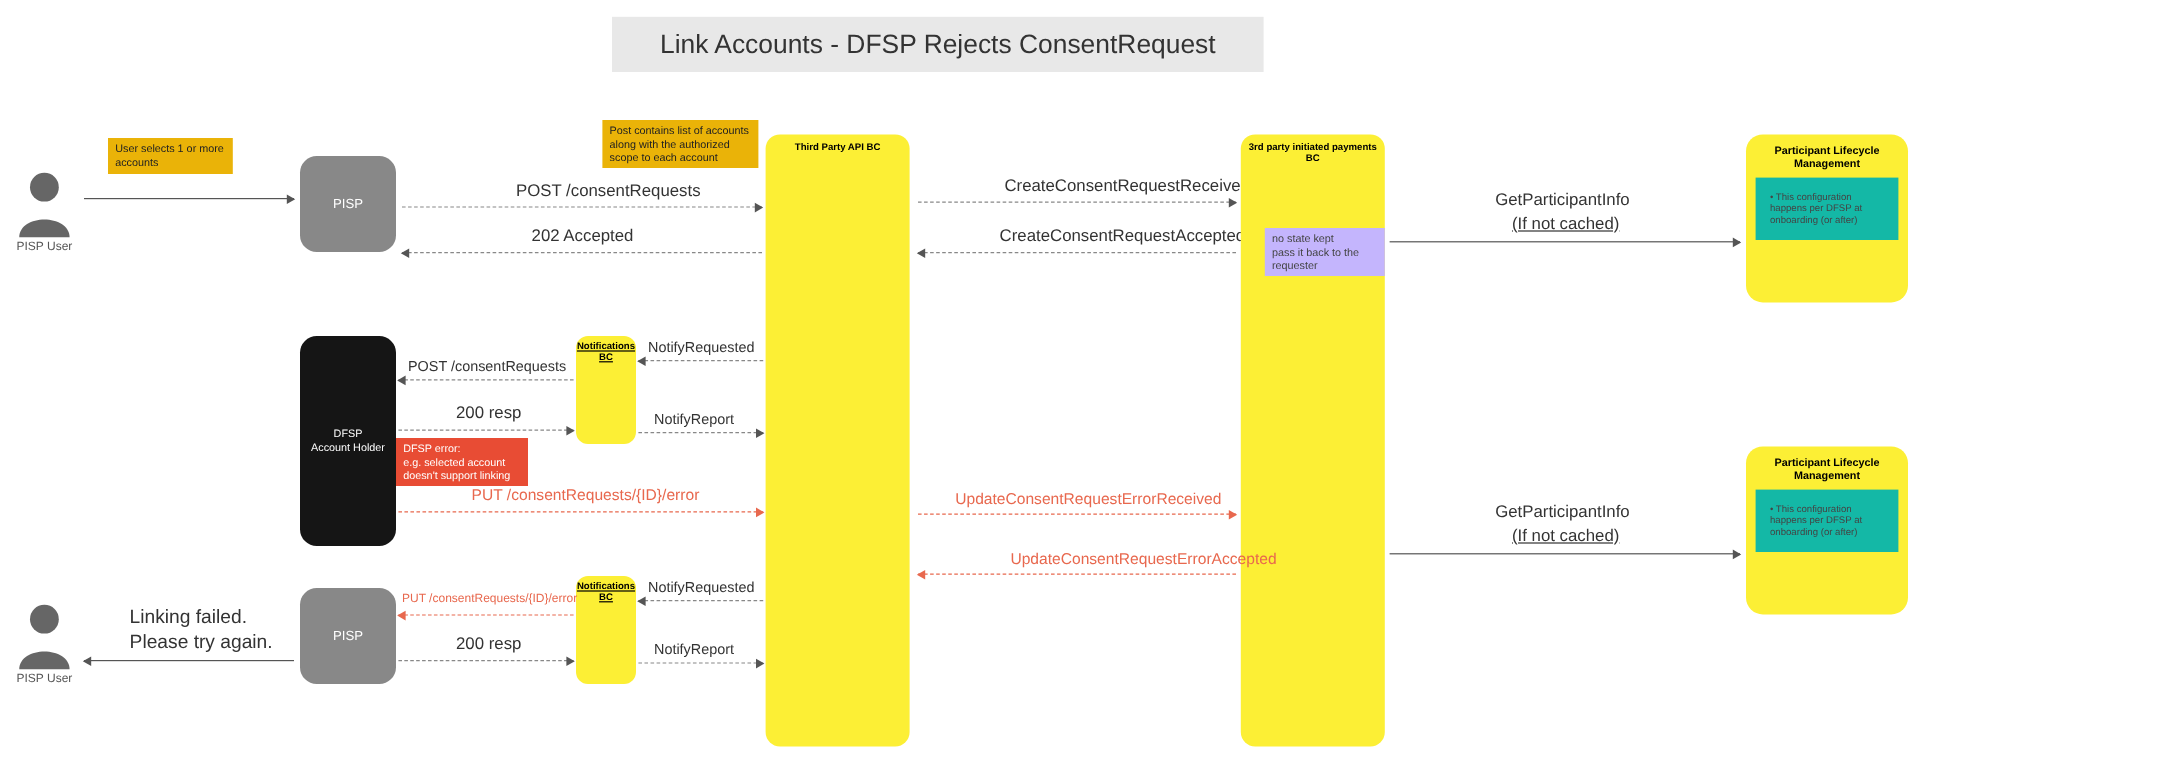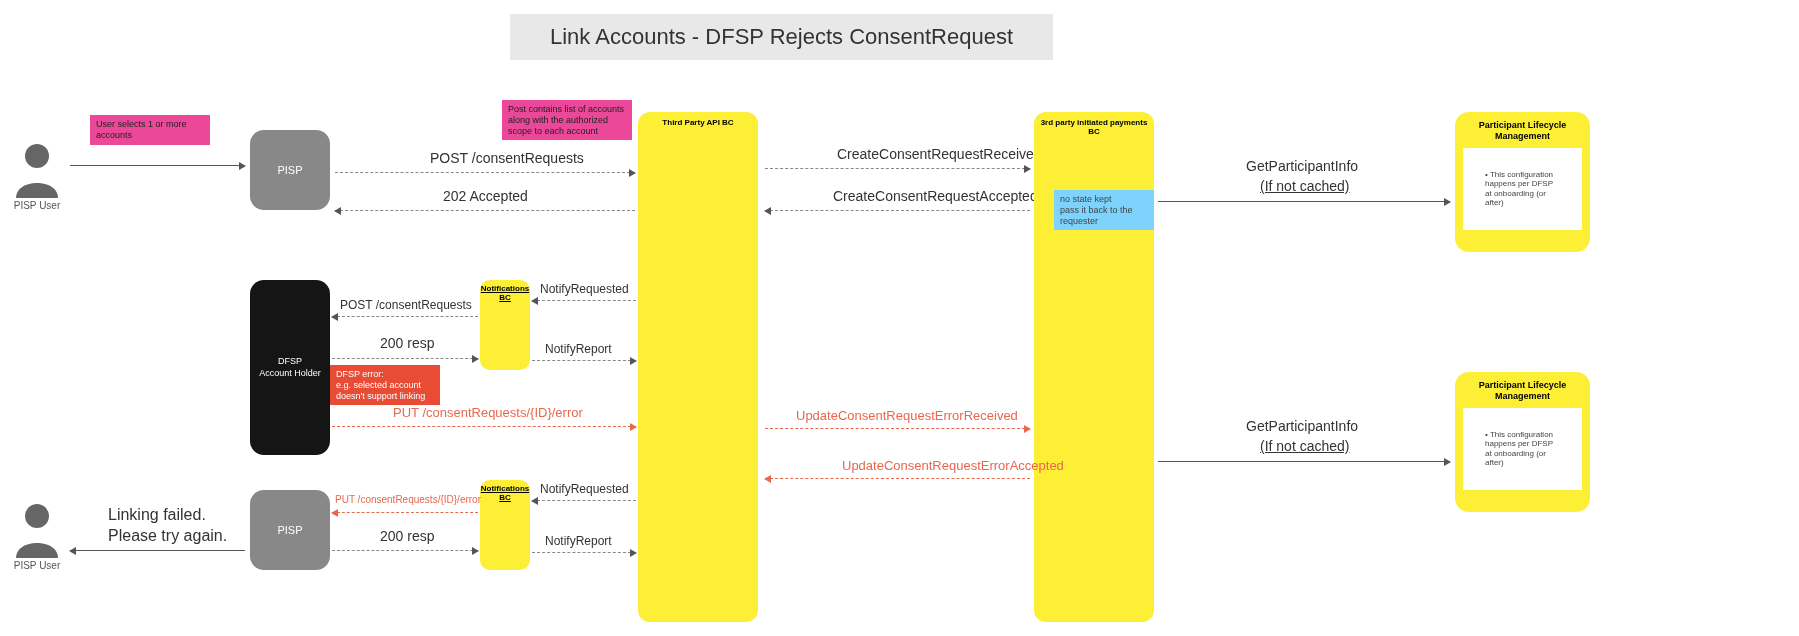--- a/index.html
+++ b/index.html
@@ -2,29 +2,29 @@
 <html><head>
 <meta charset="utf-8">
 <style>
   * { box-sizing: border-box; margin: 0; padding: 0; }
   body { font-family: Arial, sans-serif; background: #fff; width: 1799px; height: 636px; position: relative; overflow: hidden; }
   .abs { position: absolute; }
   .title-box { background: #e8e8e8; padding: 10px 40px; font-size: 22px; color: #333; }
   .actor-label { font-size: 10px; color: #555; text-align: center; }
   .pisp-box { background: #888; border-radius: 14px; display: flex; align-items: center; justify-content: center; color: #fff; font-size: 11px; }
   .dfsp-box { background: #151515; border-radius: 14px; display: flex; align-items: center; justify-content: center; color: #fff; font-size: 9px; text-align: center; line-height: 1.3; }
-  .green-note { background: #ec4899; font-size: 9px; padding: 4px 6px; color: #222; line-height: 1.2; }
+  .green-note { background: #eab308; font-size: 9px; padding: 4px 6px; color: #222; line-height: 1.2; }
   .red-note { background: #e84c34; font-size: 9px; padding: 4px 6px; color: #fff; line-height: 1.2; }
   .yellow-box { background: #fcef35; border-radius: 12px; }
   .yellow-small { background: #fcef35; border-radius: 10px; font-size: 8px; text-align: center; font-weight: bold; padding-top: 4px; text-decoration: underline; }
   .yellow-bc-label { font-size: 8px; font-weight: bold; text-align: center; padding-top: 6px; }
-  .grey-note { background: #7dd3fc; font-size: 9px; padding: 4px 6px; color: #444; line-height: 1.2; }
+  .grey-note { background: #c4b5fd; font-size: 9px; padding: 4px 6px; color: #444; line-height: 1.2; }
   .plm-box { background: #fcef35; border-radius: 14px; padding: 8px; }
   .plm-title { font-size: 9px; font-weight: bold; text-align: center; line-height: 1.2; margin-bottom: 6px; }
-  .plm-note { background: #ffffff; font-size: 8px; padding: 22px; color: #444; line-height: 1.2; }
+  .plm-note { background: #14b8a6; font-size: 8px; padding: 12px; color: #444; line-height: 1.2; }
   .msg-label { font-size: 14px; color: #333; white-space: nowrap; }
   .msg-label-sm { font-size: 12px; color: #333; white-space: nowrap; }
   .msg-label-err { font-size: 13px; color: #e8684e; white-space: nowrap; }
   .msg-sub { font-size: 14px; color: #333; white-space: nowrap; text-decoration: underline; }
   .big-text { font-size: 16px; color: #333; line-height: 1.3; }
   .arrow-line { position: absolute; height: 0; border-top: 1px dashed #888; }
   .arrow-solid { position: absolute; height: 0; border-top: 1px solid #555; }
   .arrow-err { position: absolute; height: 0; border-top: 1px dashed #e8684e; }
   .ah-r::after, .ah-l::after { content: ""; position: absolute; width: 0; height: 0; border-top: 4px solid transparent; border-bottom: 4px solid transparent; top: -4px; }
   .ah-r::after { right: -1px; border-left: 7px solid #555; }
@@ -38,21 +38,21 @@
 <div class="abs title-box" style="left:510px; top:14px;">Link Accounts - DFSP Rejects ConsentRequest</div>
 
 <div class="abs" style="left:12px; top:140px;">
   <svg width="50" height="58" viewBox="0 0 50 58">
       <circle cx="25" cy="16" r="12" fill="#666"></circle>
       <path d="M4 58 C4 38 46 38 46 58 Z" fill="#666"></path>
     </svg>
 </div>
 <div class="abs actor-label" style="left:8px; top:200px; width:58px;">PISP User</div>
 
-<div class="abs green-note" style="left:90px; top:115px; width:120px;">User selects 1 or more accounts</div>
+<div class="abs green-note" style="left:90px; top:115px; width:104px;">User selects 1 or more accounts</div>
 
 <div class="arrow-solid ah-r" style="left:70px; top:165px; width:175px;"></div>
 
 <div class="abs pisp-box" style="left:250px; top:130px; width:80px; height:80px;">
     <span>PISP</span>
   </div>
 
 <div class="abs green-note" style="left:502px; top:100px; width:130px;">Post contains list of accounts along with the authorized scope to each account</div>
 
 <div class="abs msg-label" style="left:430px; top:150px;">POST /consentRequests</div>

